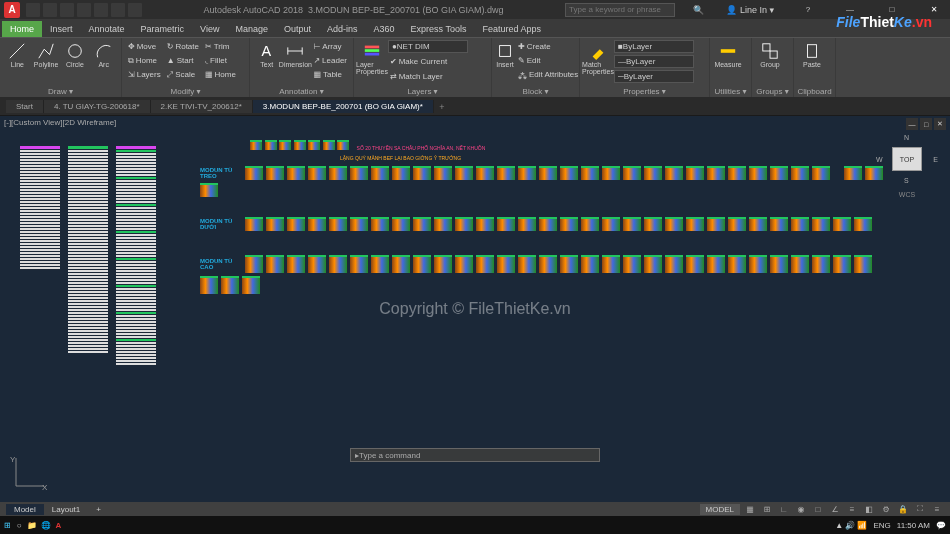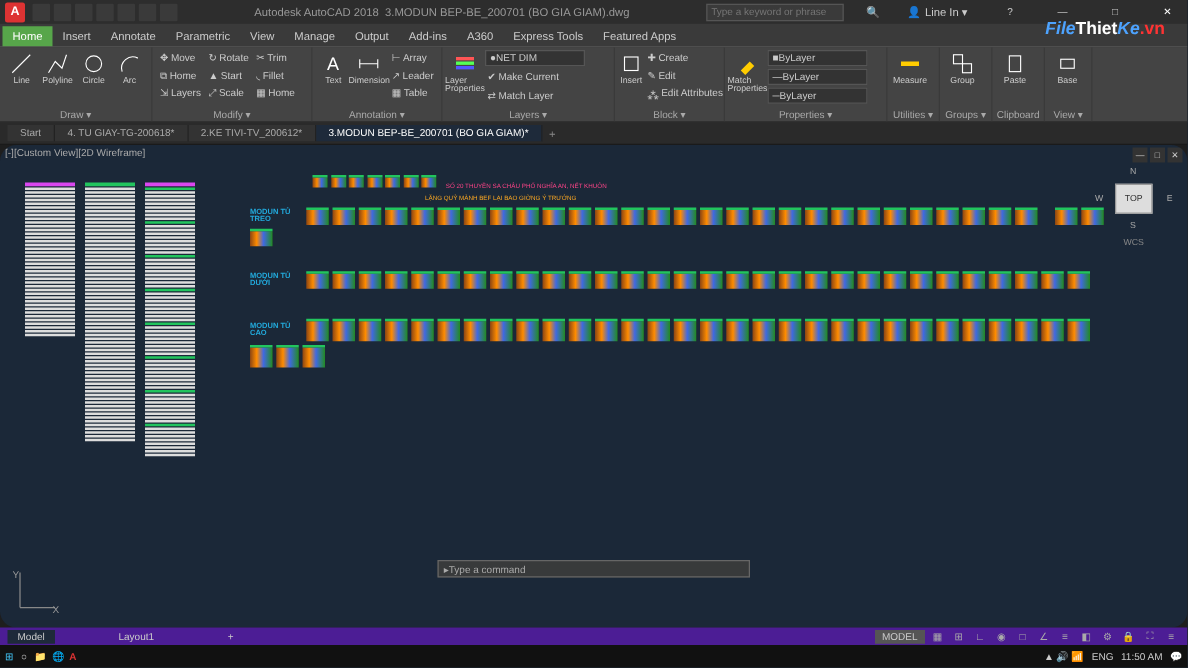--- a/index.html
+++ b/index.html
@@ -33,21 +33,21 @@
 .small-item { display: flex; align-items: center; gap: 2px; padding: 0 2px; height: 13px; white-space: nowrap; }
 .dropdown { width: 80px; height: 13px; background: #333; border: 1px solid #555; font-size: 8px; color: #ccc; display: flex; align-items: center; padding: 0 3px; }
 
 
 .file-tabs { height: 18px; background: #2a2a2a; display: flex; align-items: center; padding-left: 6px; gap: 0; border-bottom: 1px solid #1a1a1a; }
 .file-tab { padding: 2px 10px; font-size: 8px; color: #aaa; background: #333; border-right: 1px solid #222; }
 .file-tab.active { background: #1e2a3a; color: #fff; }
 .file-tab-plus { width: 16px; text-align: center; color: #888; }
 
 
-.viewport { position: absolute; top: 116px; left: 0; right: 0; bottom: 32px; background: #1b2838; overflow: hidden; border-radius: 13px; }
+.viewport { position: absolute; top: 116px; left: 0; right: 0; bottom: 32px; background: #1b2838; overflow: hidden; }
 .viewport-label { position: absolute; top: 2px; left: 4px; font-size: 8px; color: #aaa; }
 .vp-controls { position: absolute; top: 2px; right: 4px; display: flex; gap: 2px; }
 .vp-ctrl { width: 12px; height: 12px; background: #333; color: #ccc; font-size: 7px; display:flex;align-items:center;justify-content:center; }
 
 
 .nav-cube { position: absolute; top: 18px; right: 18px; width: 50px; height: 50px; }
 .cube-face { width: 30px; height: 24px; background: #ddd; color: #333; font-size: 7px; display: flex; align-items: center; justify-content: center; position: absolute; top: 13px; left: 10px; border: 1px solid #999; }
 .compass { position: absolute; bottom: -14px; left: 50%; transform: translateX(-50%); font-size: 7px; color: #888; }
 .nav-dir { position: absolute; font-size: 7px; color: #aaa; }
 
@@ -75,21 +75,21 @@
 
 
 .cmdline { position: absolute; bottom: 40px; left: 50%; transform: translateX(-50%); width: 250px; height: 14px; background: rgba(60,60,60,0.9); border: 1px solid #666; display: flex; align-items: center; padding: 0 4px; font-size: 8px; color: #aaa; }
 
 
 .watermark { position: absolute; top: 50%; left: 50%; transform: translate(-50%, -50%); font-size: 16px; color: rgba(255,255,255,0.4); pointer-events: none; z-index: 100; }
 .logo-wm { position: absolute; top: 14px; right: 18px; font-size: 14px; font-weight: bold; z-index: 101; }
 .logo-wm .f1 { color: #4da3ff; font-style: italic; } .logo-wm .f2 { color: #fff; } .logo-wm .f3 { color: #ff3333; }
 
 
-.model-tabs { position: absolute; bottom: 18px; left: 0; right: 0; height: 14px; background: #4c1d95; display: flex; align-items: center; padding-left: 6px; font-size: 8px; gap: 43px; }
+.model-tabs { position: absolute; bottom: 18px; left: 0; right: 0; height: 14px; background: #404040; display: flex; align-items: center; padding-left: 6px; font-size: 8px; }
 .model-tab { padding: 1px 8px; color: #ccc; }
 .model-tab.active { background: #1e2a3a; }
 .status-right { display: flex; gap: 3px; align-items: center; }
 .status-btn { width: 14px; height: 12px; display: flex; align-items: center; justify-content: center; color: #aaa; }
 .status-model { background: #555; padding: 1px 6px; }
 </style>
 </head>
 <body>
 
 <div class="titlebar">
@@ -282,31 +282,20 @@
     <div class="panel-body">
         <div class="big-btn">
           <svg viewBox="0 0 20 20">
             <rect x="5" y="3" width="10" height="14" fill="none" stroke="#fff"></rect>
           </svg>
           <span>Paste</span>
         </div>
       </div>
     <div class="panel-title">Clipboard</div>
   </div>
-  <div class="panel" style="width:38px">
-    <div class="panel-body">
-        <div class="big-btn">
-          <svg viewBox="0 0 20 20">
-            <rect x="4" y="6" width="12" height="8" fill="none" stroke="#fff"></rect>
-          </svg>
-          <span>Base</span>
-        </div>
-      </div>
-    <div class="panel-title">View ▾</div>
-  </div>
 </div>
 
 <div class="file-tabs">
   <div class="file-tab">Start</div>
   <div class="file-tab">4. TU GIAY-TG-200618*</div>
   <div class="file-tab">2.KE TIVI-TV_200612*</div>
   <div class="file-tab active">3.MODUN BEP-BE_200701 (BO GIA GIAM)*</div>
   <div class="file-tab-plus">+</div>
 </div>
 
@@ -604,20 +593,21 @@
 
   <svg class="ucs" width="40" height="40">
     <line class="ucs-line" x1="6" y1="34" x2="34" y2="34"></line>
     <line class="ucs-line" x1="6" y1="34" x2="6" y2="6"></line>
     <text class="ucs-label" x="32" y="38">X</text>
     <text class="ucs-label" x="0" y="10">Y</text>
   </svg>
 
   <div class="cmdline">▸ <span>Type a command</span></div>
 
+  <div class="watermark">Copyright © FileThietKe.vn</div>
 </div>
 
 <div class="logo-wm">
   <span class="f1">File</span><span class="f2">Thiet</span><span class="f1">Ke</span><span class="f3">.vn</span>
 </div>
 
 <div class="model-tabs">
   <div class="model-tab active">Model</div>
   <div class="model-tab">Layout1</div>
   <div class="model-tab">+</div>

